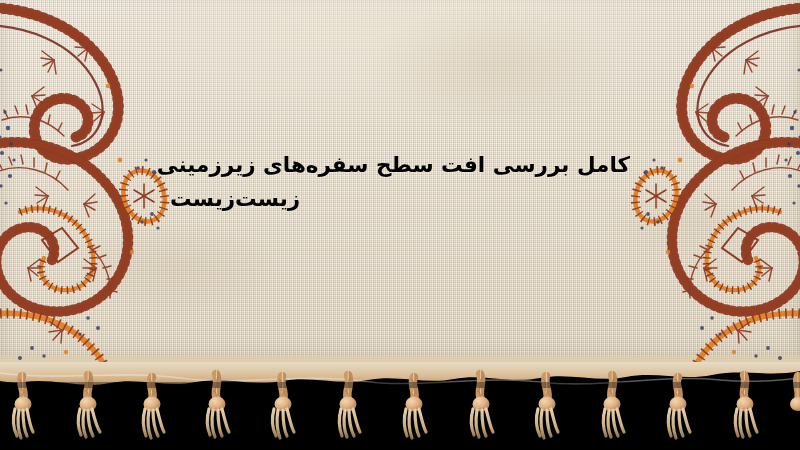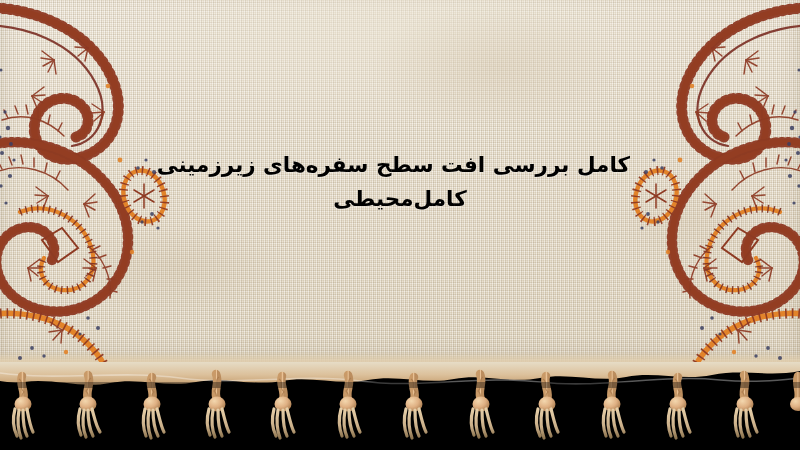--- a/index.html
+++ b/index.html
@@ -45,21 +45,21 @@
 
   
   .emb{position:absolute;top:0;height:372px;width:270px;pointer-events:none;}
   .emb.left{left:-8px;}
   .emb.right{right:-8px;transform:scaleX(-1);}
   .emb svg{width:100%;height:100%;display:block;}
 
   
   .title-block{
     position:absolute;left:170px;top:148px;width:460px;
-    text-align:center;
+    text-align:left;
     direction:rtl;
     color:#000000;
     font-weight:bold;
     font-size:21.5px;
     line-height:34px;
     letter-spacing:0px;
     text-shadow:0 1px 0 rgba(255,255,255,.30);
   }
   .title-block .ln{display:block;white-space:nowrap;}
   .title-block .ln.l3{letter-spacing:-.2px;}
@@ -391,21 +391,21 @@
             <circle cx="140" cy="252" r="2.2"></circle>
           <circle cx="116" cy="86" r="2.3"></circle>
             <circle cx="74" cy="352" r="2.2"></circle>
         </g>
       </g>
     </svg>
   </div>
 
   <div class="title-block">
     <span class="ln l1">کامل بررسی افت سطح سفره‌های زیرزمینی</span>
-    <span class="ln l3">کامل‌محیطی</span>
+    <span class="ln l3">زیست‌زیست</span>
   </div>
 
   <div class="fringe">
     <svg viewBox="0 0 800 88" aria-hidden="true">
       <defs>
         <linearGradient id="cordG" x1="0" y1="0" x2="1" y2="0">
           <stop offset="0%" stop-color="#c99a68"></stop>
           <stop offset="45%" stop-color="#eec79b"></stop>
           <stop offset="100%" stop-color="#bb8d5e"></stop>
         </linearGradient>

